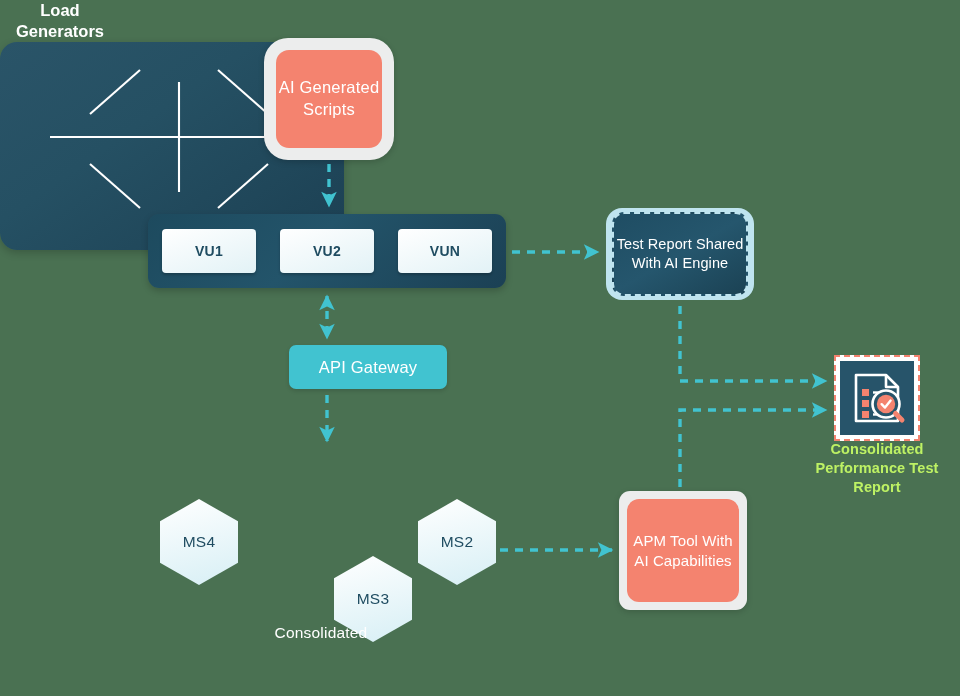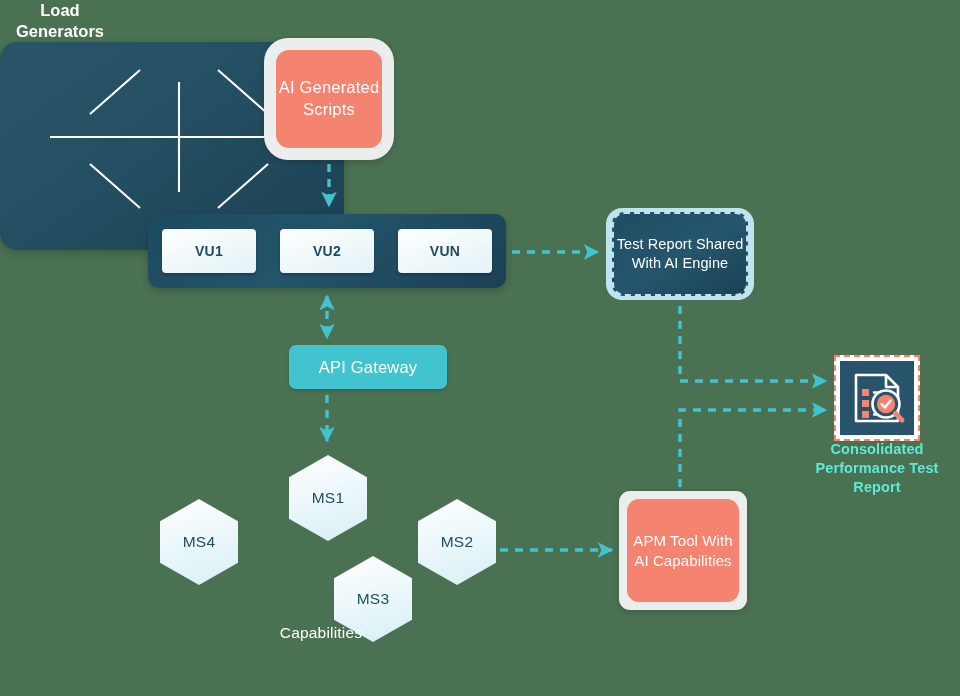--- a/index.html
+++ b/index.html
@@ -121,21 +121,21 @@
     background:#ffffff;
     padding:4px;box-sizing:border-box;
   }
   #report-icon .inner{
     width:100%;height:100%;
     background:#27546a;
     display:flex;align-items:center;justify-content:center;
   }
   #report-caption{
     position:absolute;left:806px;top:440px;width:142px;
-    text-align:center;color:#5eead4;
+    text-align:center;color:#bef264;
     font-size:14.5px;line-height:1.3;font-weight:700;letter-spacing:.1px;
   }
 </style>
 </head>
 <body>
 
 <div id="stage">
 
   <svg id="svg-layer" viewBox="0 0 960 696">
     <defs>
@@ -184,26 +184,25 @@
       <g stroke="#ffffff" stroke-width="2.1" fill="none">
         <line x1="140" y1="28" x2="90" y2="72"></line>
         <line x1="218" y1="28" x2="268" y2="72"></line>
         <line x1="90" y1="122" x2="140" y2="166"></line>
         <line x1="268" y1="122" x2="218" y2="166"></line>
         <line x1="50" y1="95" x2="308" y2="95"></line>
         <line x1="179" y1="40" x2="179" y2="150"></line>
       </g>
     </svg>
 
-    <div class="hex" id="hex-ms1">MS1</div>
     <div class="hex" id="hex-ms4">MS4</div>
     <div class="hex" id="hex-ms2">MS2</div>
     <div class="hex" id="hex-ms3">MS3</div>
   </div>
-  <div id="ms-caption">Capabilities</div>
+  <div id="ms-caption">Consolidated</div>
 
   <div class="node" id="apm-tool">
     <div class="inner">APM Tool With AI Capabilities</div>
   </div>
 
   <div class="node" id="report-icon">
     <div class="inner">
       <svg width="62" height="62" viewBox="0 0 62 62">
 
         <path d="M10 8 H40 L52 20 V54 H10 Z" fill="none" stroke="#ffffff" stroke-width="2.6" stroke-linejoin="round"></path>

